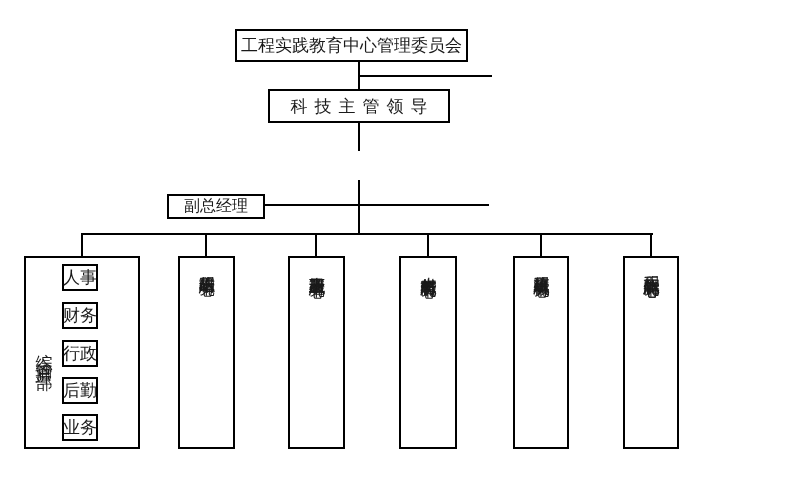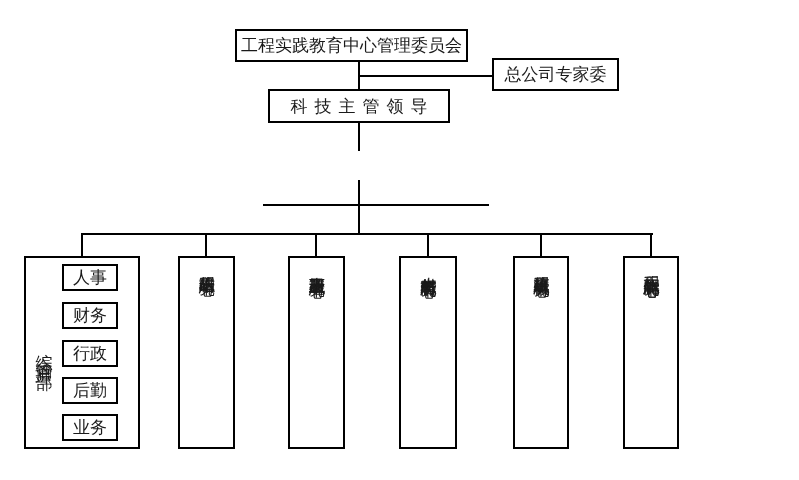--- a/index.html
+++ b/index.html
@@ -61,21 +61,21 @@
     line-height:1.05;
   }
   .dept.vbox{align-items:flex-start;padding-top:6px;}
   .dept1-label{
     position:absolute;left:0;top:0;width:36px;height:100%;
     display:flex;align-items:center;justify-content:center;
     writing-mode:vertical-rl;text-orientation:upright;
     font-size:17px;letter-spacing:5px;
   }
   .section{
-    position:absolute;left:36px;width:56px;height:27px;
+    position:absolute;left:36px;width:36px;height:27px;
     border:2px solid #000;background:#fff;box-sizing:border-box;
     display:flex;align-items:center;justify-content:center;
     font-size:17px;white-space:nowrap;
   }
   .s1{top:6px;}.s2{top:44px;}.s3{top:82px;align-items:center;}.s4{top:119px;}.s5{top:156px;}
 </style>
 </head>
 <body>
 
 <div class="stage">
@@ -90,25 +90,25 @@
   <div class="line drop d1"></div>
   <div class="line drop d2"></div>
   <div class="line drop d3"></div>
   <div class="line drop d4"></div>
   <div class="line drop d5"></div>
   <div class="line drop d6"></div>
 
   <div class="box committee">
     <span>工程实践教育中心管理委员会</span>
   </div>
-  <div class="box expert">
-    <span>总公司专家委</span>
-  </div>
   <div class="box tech">
     <span>科技主管领导</span>
+  </div>
+  <div class="box deputy">
+    <span>副总经理</span>
   </div>
 
   <div class="box dept dept1">
     <div class="dept1-label">综合管理部</div>
     <div class="section s1">
       <span>人事</span>
     </div>
     <div class="section s2">
       <span>财务</span>
     </div>

